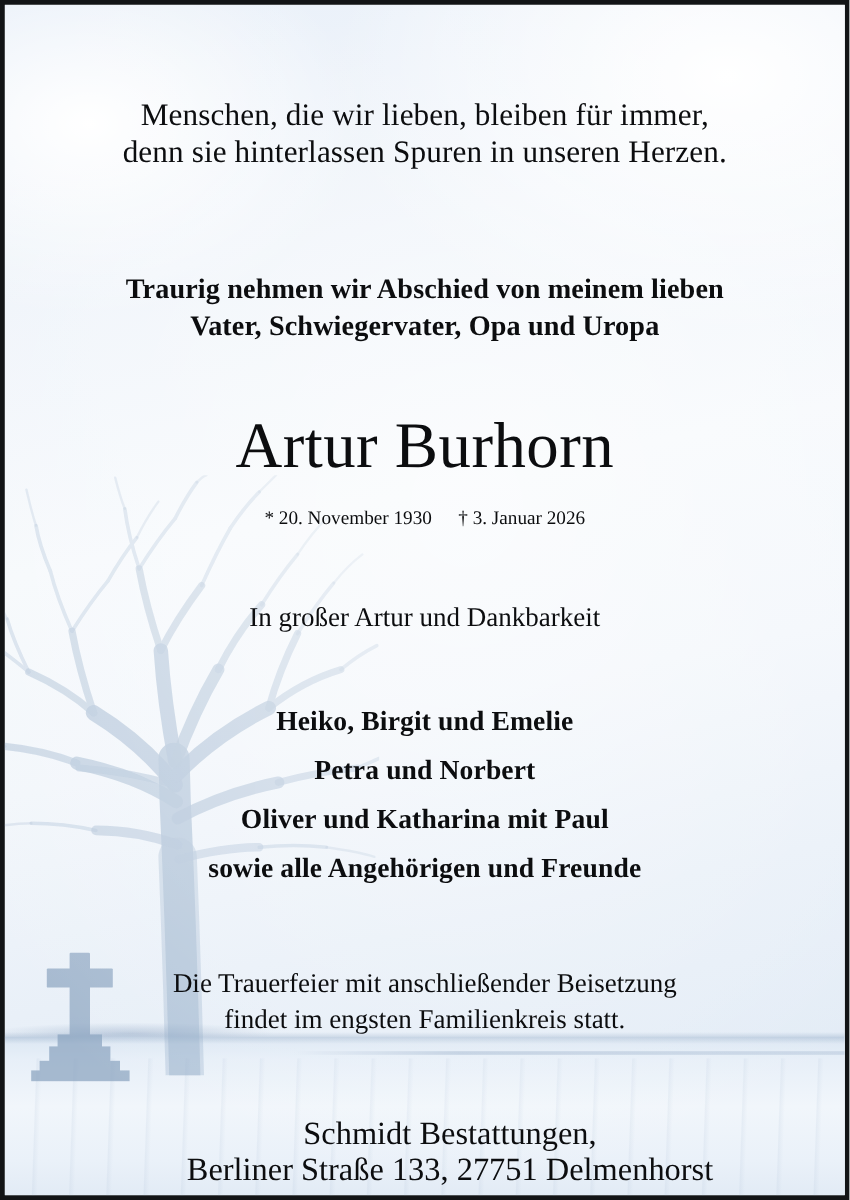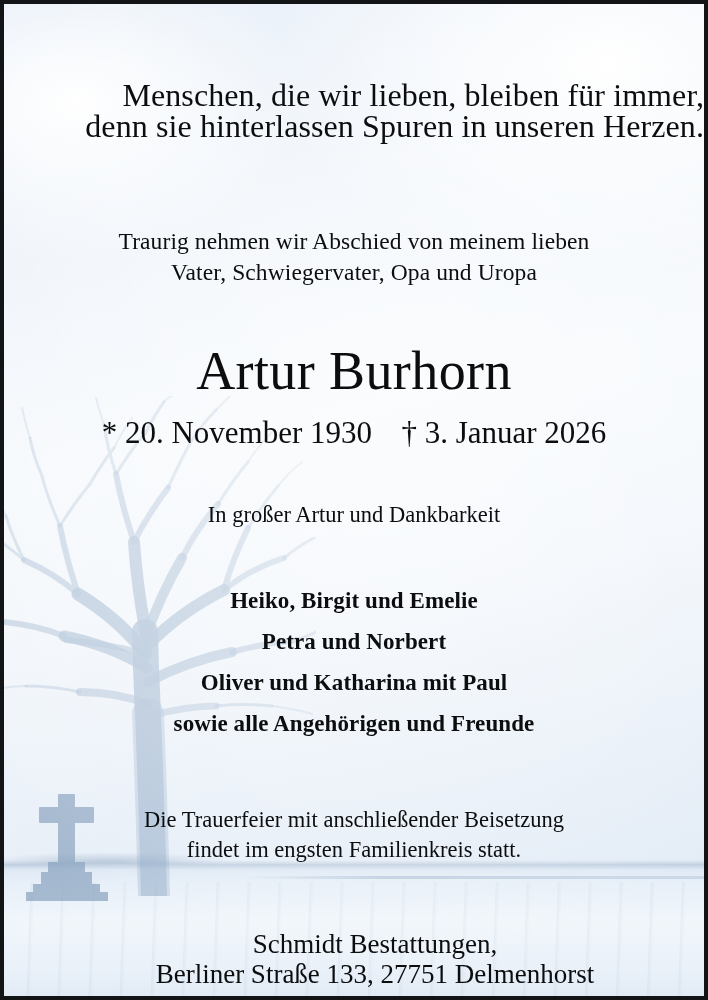--- a/index.html
+++ b/index.html
@@ -144,47 +144,47 @@
     z-index: 5;
     text-align: center;
     color: #0c0d0f;
   }
 
   .block { width: 100%; }
 
   .quote {
     position: absolute;
     top: 76px; left: 0; right: 0;
-    font-size: 32px;
+    font-size: 26px;
     line-height: 31px;
     letter-spacing: .1px;
-    text-align: right;
   }
 
   .intro {
     position: absolute;
     top: 222px; left: 0; right: 0;
     font-size: 23.5px;
     line-height: 31px;
     letter-spacing: .1px;
+    font-weight: bold;
   }
 
   .name {
     position: absolute;
     top: 336px; left: 0; right: 0;
     font-size: 54px;
     font-weight: normal;
     line-height: 62px;
     letter-spacing: .4px;
   }
 
   .dates {
     position: absolute;
     top: 414px; left: 0; right: 0;
-    font-size: 31px;
+    font-size: 16px;
     line-height: 30px;
   }
   .dates .sep { display: inline-block; width: 14px; }
 
   .gratitude {
     position: absolute;
     top: 496px; left: 0; right: 0;
     font-size: 22.5px;
     line-height: 30px;
   }

